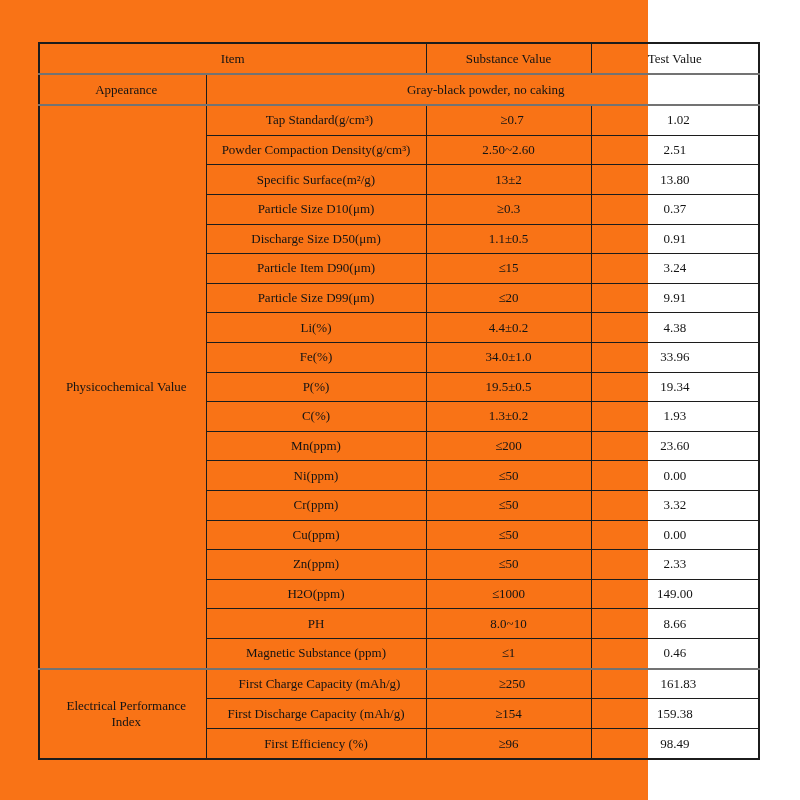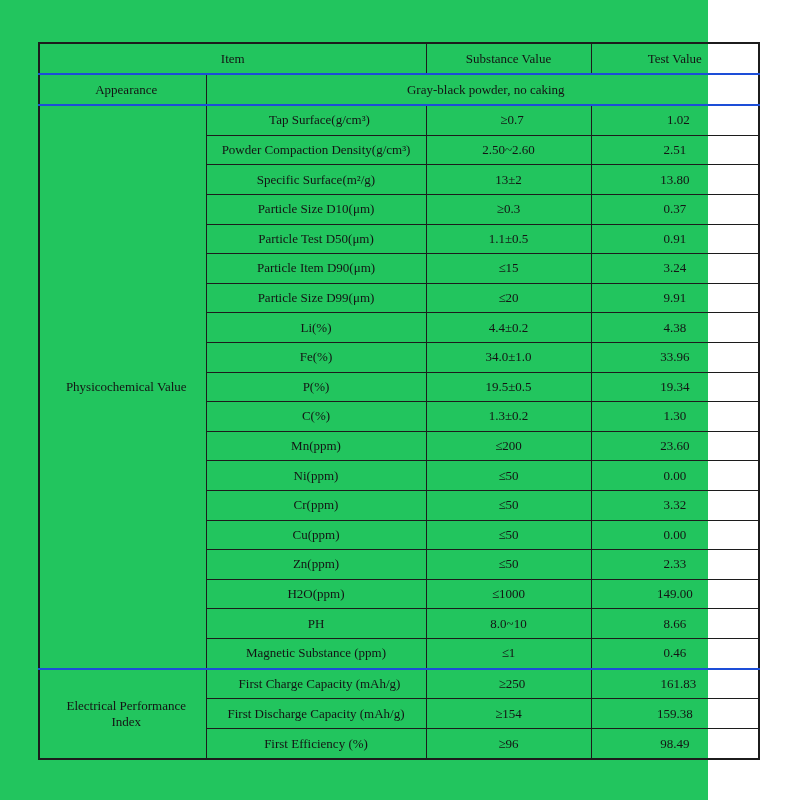--- a/index.html
+++ b/index.html
@@ -6,23 +6,23 @@
     margin: 0;
     padding: 0;
     background: #ffffff;
     width: 800px;
     height: 800px;
     overflow: hidden;
     font-family: "Liberation Serif", "DejaVu Serif", serif;
   }
   .page {
     position: relative;
-    width: 708px;
+    width: 648px;
     height: 800px;
-    background: #22c55e;
+    background: #f97316;
   }
   table.spec-table {
     position: absolute;
     left: 38px;
     top: 42px;
     width: 720px;
     height: 718px;
     border-collapse: collapse;
     table-layout: fixed;
     border: 2px solid #1c1c1c;
@@ -32,21 +32,21 @@
   table.spec-table td, table.spec-table th {
     border: 1px solid #1c1c1c;
     text-align: center;
     vertical-align: middle;
     padding: 2px 4px;
     font-weight: normal;
     overflow: hidden;
     white-space: nowrap;
   }
   tr.section-start td, tr.section-start th {
-    border-top: 2px solid #1d4ed8;
+    border-top: 2px solid #737373;
     padding-left: 11px;
   }
   .col-group { width: 167px; }
   .col-item  { width: 220px; }
   .col-std   { width: 165px; }
   .col-test  { width: 168px; }
 </style>
 </head>
 <body>
 
@@ -66,41 +66,41 @@
       <th>Test Value</th>
     </tr>
 
     <tr class="section-start">
       <td>Appearance</td>
       <td colspan="3">Gray-black powder, no caking</td>
     </tr>
 
     <tr class="section-start">
       <td rowspan="19" style="white-space:normal;">Physicochemical Value</td>
-      <td>Tap Surface(g/cm³)</td>
+      <td>Tap Standard(g/cm³)</td>
       <td>≥0.7</td>
       <td>1.02</td>
     </tr>
     <tr>
       <td>Powder Compaction Density(g/cm³)</td>
       <td>2.50~2.60</td>
       <td>2.51</td>
     </tr>
     <tr>
       <td>Specific Surface(m²/g)</td>
       <td>13±2</td>
       <td>13.80</td>
     </tr>
     <tr>
       <td>Particle Size D10(μm)</td>
       <td>≥0.3</td>
       <td>0.37</td>
     </tr>
     <tr>
-      <td>Particle Test  D50(μm)</td>
+      <td>Discharge Size  D50(μm)</td>
       <td>1.1±0.5</td>
       <td>0.91</td>
     </tr>
     <tr>
       <td>Particle Item  D90(μm)</td>
       <td>≤15</td>
       <td>3.24</td>
     </tr>
     <tr>
       <td>Particle Size  D99(μm)</td>
@@ -118,21 +118,21 @@
       <td>33.96</td>
     </tr>
     <tr>
       <td>P(%)</td>
       <td>19.5±0.5</td>
       <td>19.34</td>
     </tr>
     <tr>
       <td>C(%)</td>
       <td>1.3±0.2</td>
-      <td>1.30</td>
+      <td>1.93</td>
     </tr>
     <tr>
       <td>Mn(ppm)</td>
       <td>≤200</td>
       <td>23.60</td>
     </tr>
     <tr>
       <td>Ni(ppm)</td>
       <td>≤50</td>
       <td>0.00</td>

